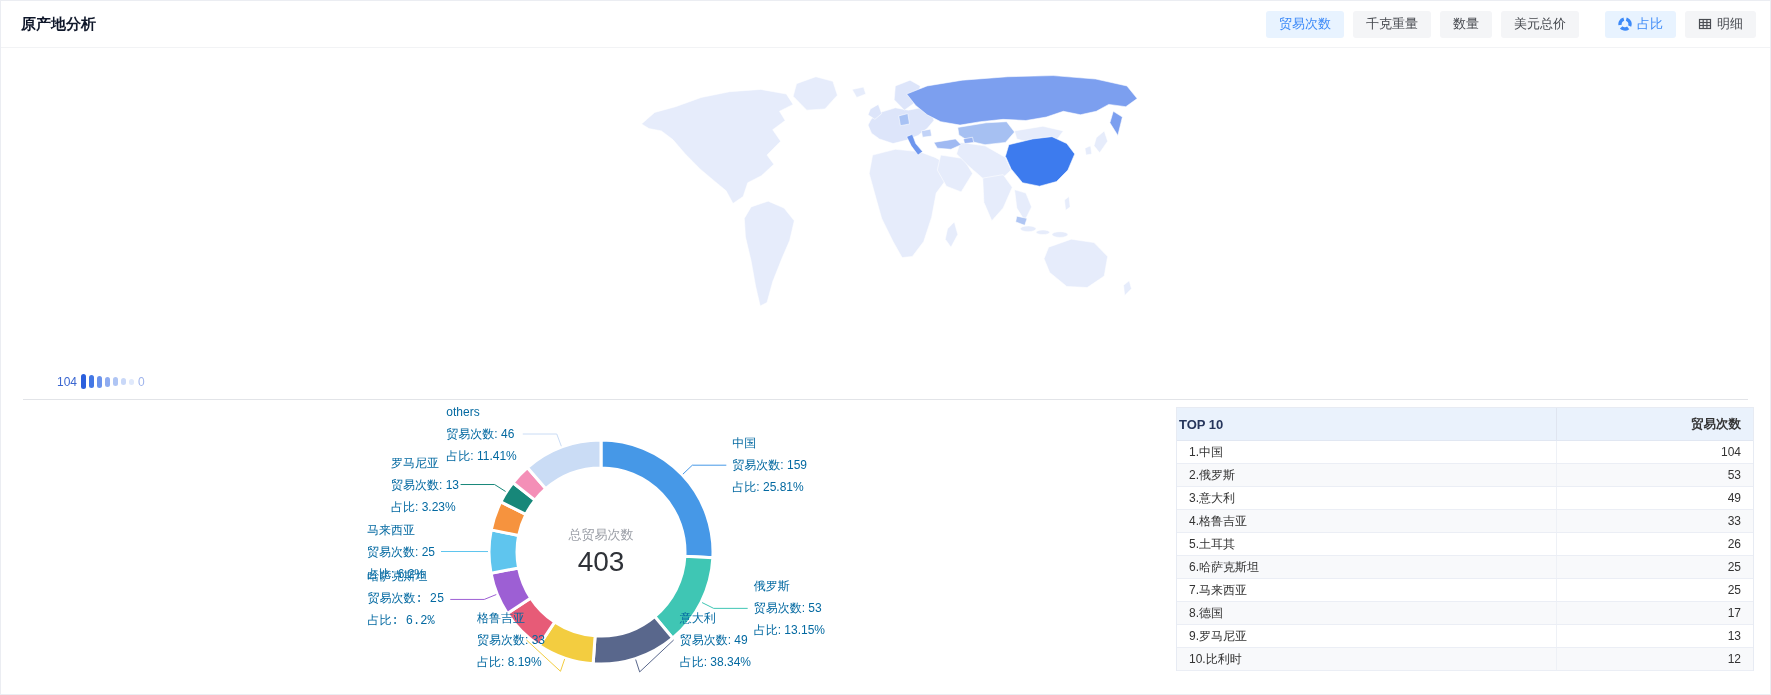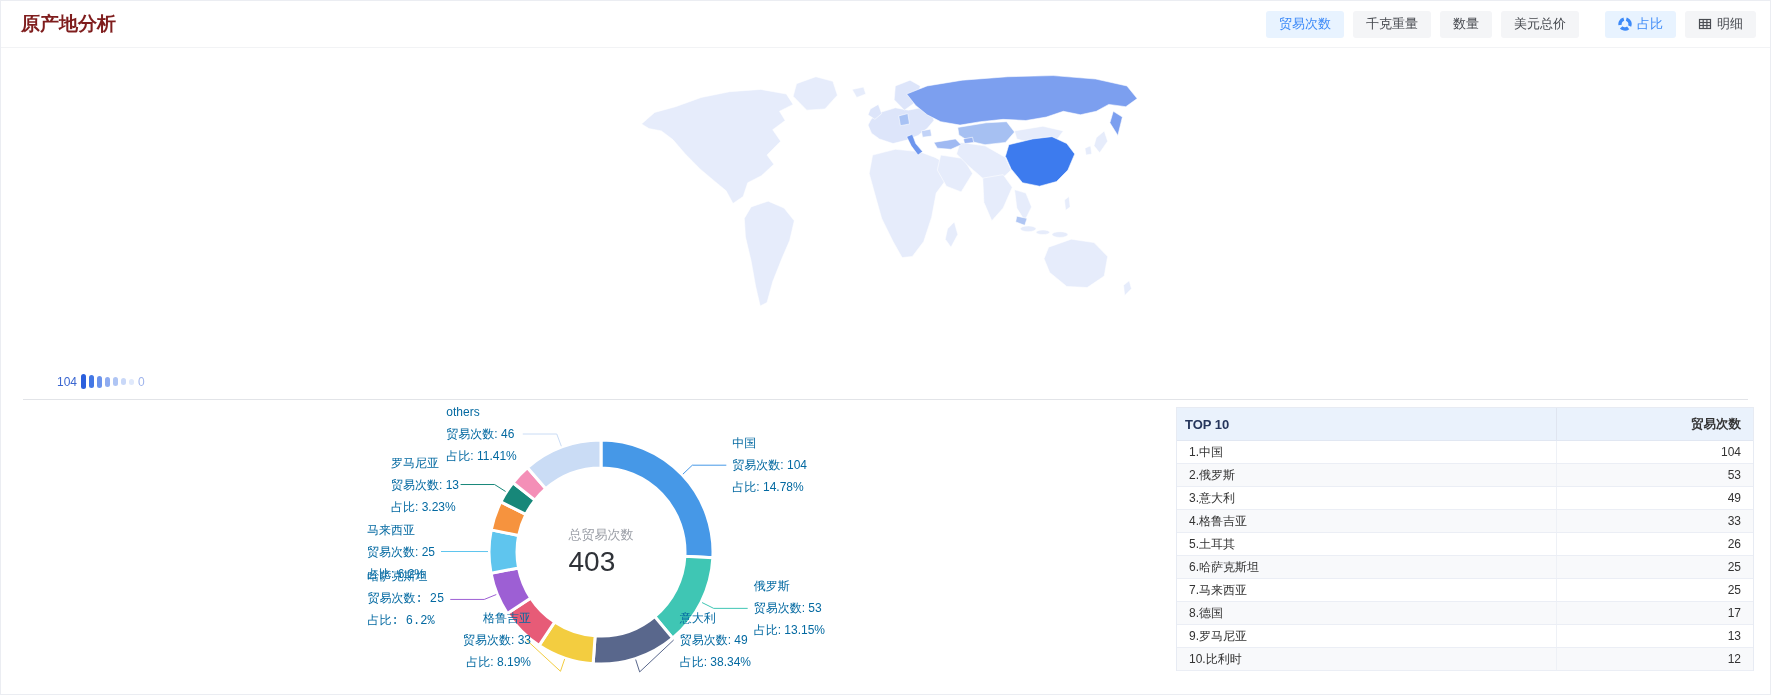--- a/index.html
+++ b/index.html
@@ -1,21 +1,21 @@
 <!DOCTYPE html>
 <html><head>
 <meta charset="utf-8">
 <style>
   html,body{margin:0;padding:0;background:#fff;}
   body{width:1771px;height:695px;overflow:hidden;font-family:"Liberation Sans",sans-serif;color:#333;}
   .panel{position:relative;width:1769px;height:693px;border:1px solid #EBEDF2;background:#fff;}
 
   
   .hdr{position:relative;height:46px;border-bottom:1px solid #F2F3F5;display:flex;align-items:center;}
-  .title{font-size:19px;font-weight:bold;color:#7f1d1d;margin-left:20px;}
+  .title{font-size:15px;font-weight:bold;color:#0f172a;margin-left:20px;}
   .btns{position:absolute;right:14px;top:0;height:46px;display:flex;align-items:center;gap:9px;}
   .btn{display:inline-flex;align-items:center;gap:5px;height:27px;padding:0 13px;border:none;border-radius:3px;
        font-size:13px;font-family:"Liberation Sans",sans-serif;cursor:pointer;background:#F4F5F7;color:#45484e;}
   .btn.active{background:#E8F3FF;color:#3D8AF8;}
   .btn .ic{display:inline-flex;width:14px;height:14px;}
   .grp-gap{width:8px;}
 
   
   .map-sec{position:relative;height:351px;}
   .worldmap{position:absolute;left:615px;top:8px;}
@@ -31,28 +31,28 @@
   .m-de{fill:#A8C2F4;} .m-ro{fill:#C2D3F7;} .m-my{fill:#B0C6F3;}
   .worldmap path,.worldmap ellipse{stroke:#fff;stroke-width:1;}
 
   .divider{height:1px;background:#E2E4E8;margin:0 22px;}
 
   
   .bottom{position:relative;height:295px;}
   .donut-wrap{position:absolute;left:0;top:0;width:950px;height:295px;}
   #donut-svg{position:absolute;left:0;top:0;}
   .dlabel{position:absolute;font-size:12px;line-height:22px;color:#0369a1;white-space:nowrap;text-align:left;}
-  .dcenter{position:absolute;left:600px;top:152px;transform:translate(-50%,-50%);}
+  .dcenter{position:absolute;left:600px;top:152px;transform:translate(-50%,-50%);text-align:center;}
   .dcenter .cl{font-size:13px;color:#9a9ea6;margin-bottom:2px;}
   .dcenter .cv{font-size:28px;color:#2f3238;}
 
   
   .t10{position:absolute;right:16px;top:7px;width:576px;border:1px solid #E7EBF3;border-bottom:none;}
   .t10-head{display:flex;background:#EAF2FC;height:32px;align-items:center;border-bottom:1px solid #E1E7F2;}
-  .t10-head .c1{flex:0 0 66%;padding-left:8px;font-size:13px;font-weight:bold;color:#26365C;border-right:1px solid #DFE5F0;box-sizing:border-box;height:100%;display:flex;align-items:center;}
+  .t10-head .c1{flex:0 0 66%;padding-left:2px;font-size:13px;font-weight:bold;color:#26365C;border-right:1px solid #DFE5F0;box-sizing:border-box;height:100%;display:flex;align-items:center;}
   .t10-head .c2{flex:1;padding-right:12px;font-size:12.5px;font-weight:bold;color:#333;text-align:right;}
   .t10-row{display:flex;height:22px;align-items:center;border-bottom:1px solid #EBEEF5;font-size:12px;background:#fff;justify-content:flex-end;}
   .t10-row:nth-child(even){background:#F8F9FB;}
   .t10-row .c1{flex:0 0 66%;padding-left:12px;border-right:1px solid #EEF1F6;box-sizing:border-box;height:100%;display:flex;align-items:center;color:#333;}
   .t10-row .c2{flex:1;padding-right:12px;text-align:right;color:#333;}
 </style>
 </head>
 <body>
 
 <div class="panel">
@@ -161,34 +161,34 @@
           <path d="M490.20560352798384,129.8823486024009 A112,112 0 0 1 499.83345012301373,101.89349058514229 L524.8750875922603,114.42011793885672 A84,84 0 0 0 517.6542026459879,135.4117614518007 Z" fill="#F6933E" stroke="#fff" stroke-width="3"></path>
           <path d="M499.83345012301373,101.89349058514229 A112,112 0 0 1 511.9702314755499,82.75579552387265 L533.9776736066624,100.0668466429045 A84,84 0 0 0 524.8750875922603,114.42011793885672 Z" fill="#178779" stroke="#fff" stroke-width="3"></path>
           <polyline points="504.5720688092408,91.48132562050179 493.5936342474721,84.51900024940907 459.5936342474721,84.51900024940907" fill="none" stroke="#178779" stroke-width="1"></polyline>
           <path d="M511.9702314755499,82.75579552387265 A112,112 0 0 1 526.3860353549362,67.5903784557987 L544.7895265162022,88.69278384184904 A84,84 0 0 0 533.9776736066624,100.0668466429045 Z" fill="#F48FB7" stroke="#fff" stroke-width="3"></path>
           <path d="M526.3860353549362,67.5903784557987 A112,112 0 0 1 600,40 L600,68 A84,84 0 0 0 544.7895265162022,88.69278384184904 Z" fill="#CADCF5" stroke="#fff" stroke-width="3"></path>
           <polyline points="560.3417758426714,46.18778304615728 555.779325275899,34.01469613996299 521.779325275899,34.01469613996299" fill="none" stroke="#CADCF5" stroke-width="1"></polyline>
         </svg>
       <div id="donut-labels">
           <div class="dlabel" style="top: 32.1902px; left: 731.324px;">
             <div>中国</div>
-            <div>贸易次数: 104</div>
-            <div>占比: 14.78%</div>
+            <div>贸易次数: 159</div>
+            <div>占比: 25.81%</div>
           </div>
           <div class="dlabel" style="top: 175.37px; left: 752.687px;">
             <div>俄罗斯</div>
             <div>贸易次数: 53</div>
             <div>占比: 13.15%</div>
           </div>
           <div class="dlabel" style="top: 207px; left: 678.656px;">
             <div>意大利</div>
             <div>贸易次数: 49</div>
             <div>占比: 38.34%</div>
           </div>
-          <div class="dlabel" style="top: 207px; right: 420px; text-align: right;">
+          <div class="dlabel" style="top: 207px; right: 406px;">
             <div>格鲁吉亚</div>
             <div>贸易次数: 33</div>
             <div>占比: 8.19%</div>
           </div>
           <div class="dlabel" style="top: 166.423px; right: 506.735px; font-family: Liberation Mono, monospace;">
             <div>哈萨克斯坦</div>
             <div>贸易次数: 25</div>
             <div>占比: 6.2%</div>
           </div>
           <div class="dlabel" style="top: 118.509px; right: 515.999px;">

